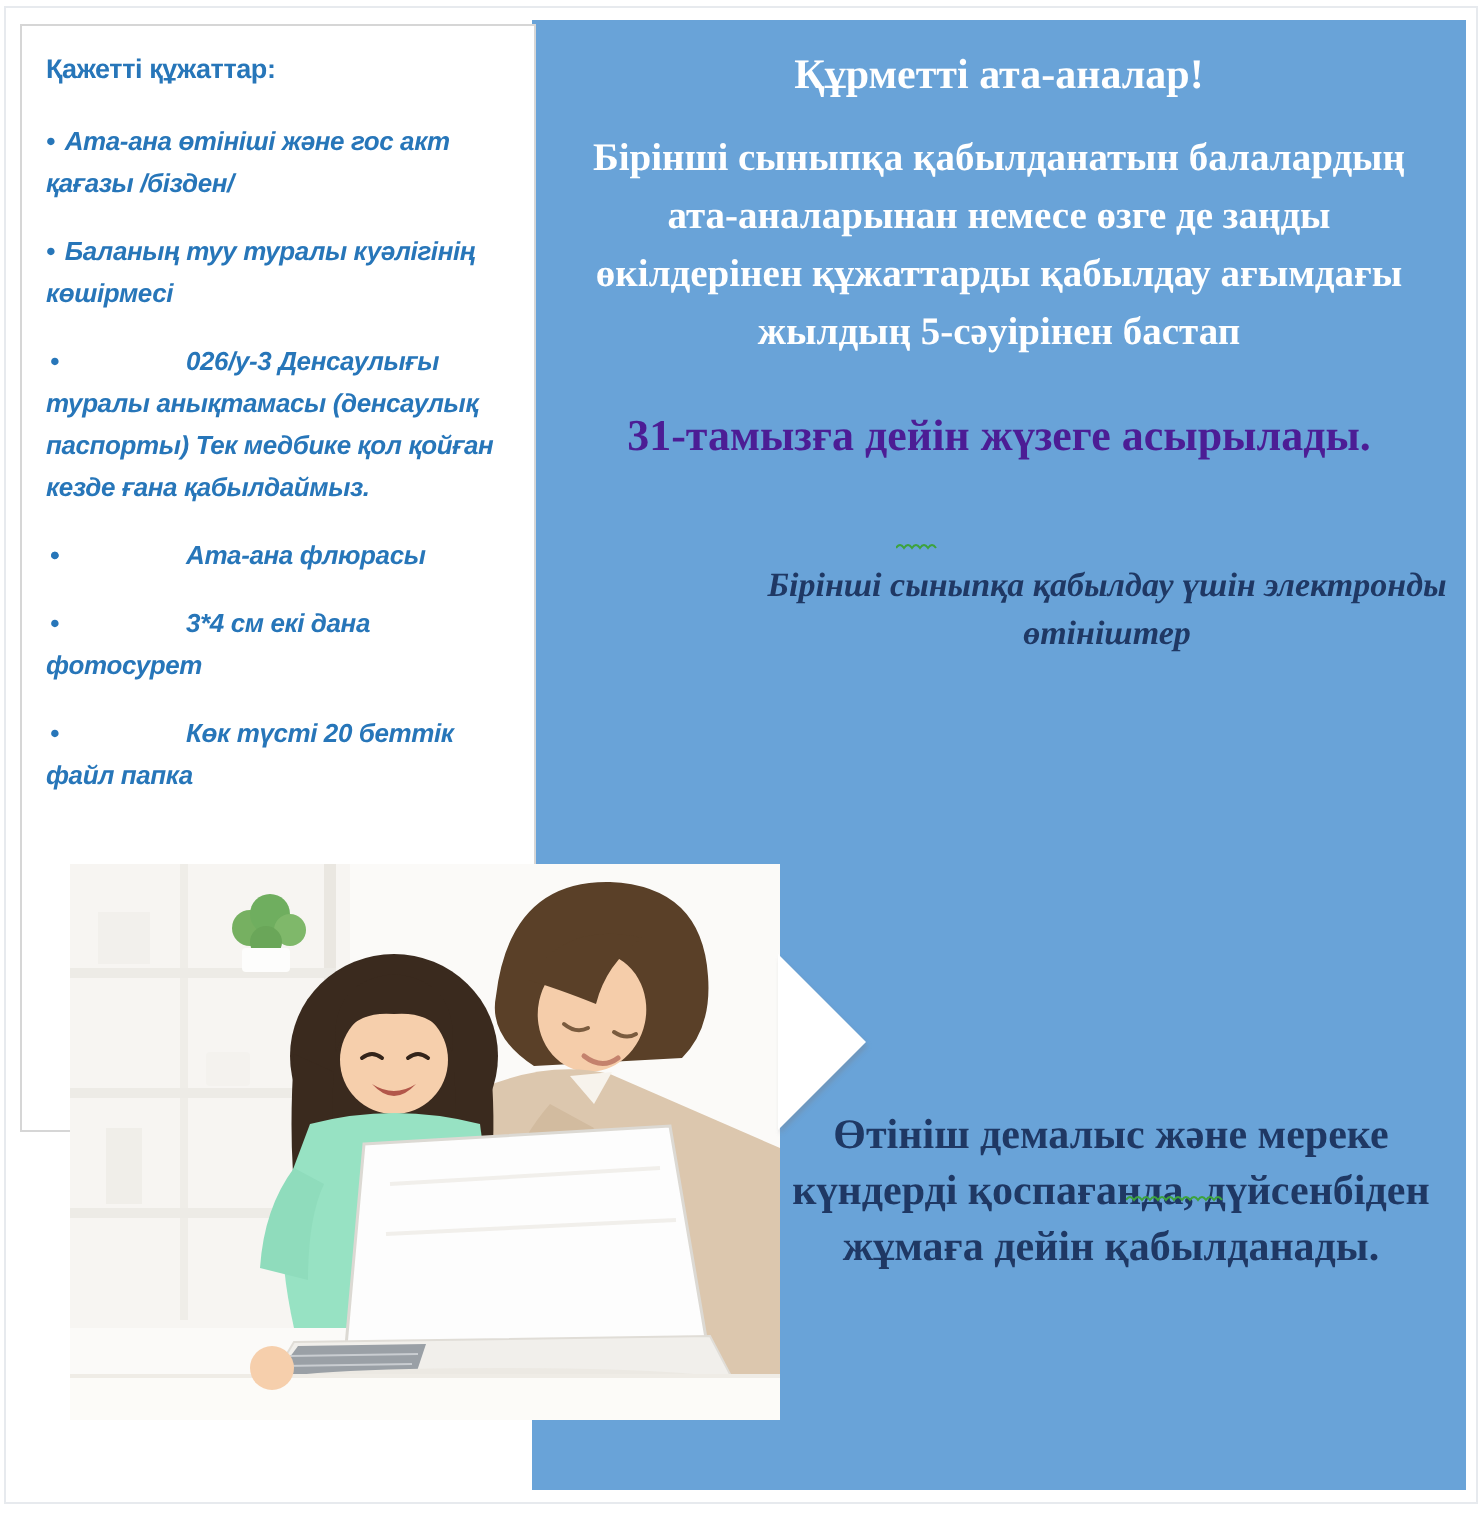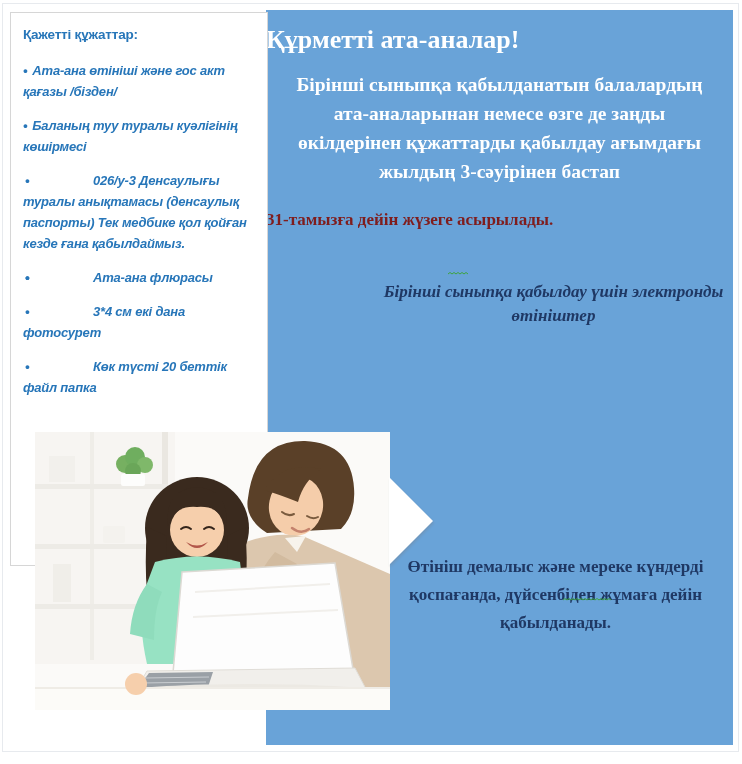--- a/index.html
+++ b/index.html
@@ -25,30 +25,30 @@
   .lp-item{position:relative;margin:0 0 13px 0;font-style:italic;}
   .lp-item .b-inline{margin-right:5px;}
   .lp-item.tabbed{text-indent:70px;}
   .lp-item.tabbed .b{position:absolute;left:2px;top:0;text-indent:0;}
   
   .blue-panel{
     position:absolute;left:266px;top:10px;width:467px;height:735px;
     background:#69a3d8;z-index:1;
     font-family:"Liberation Serif", serif;font-weight:bold;
   }
-  .a-title{margin:0;padding-top:15px;text-align:left;color:#ffffff;font-size:26px;}
+  .a-title{margin:0;padding-top:15px;text-align:center;color:#ffffff;font-size:21px;}
   .a-intro{margin:15px auto 0;width:424px;text-align:center;color:#ffffff;
     font-size:19.5px;line-height:29px;}
-  .a-deadline{margin:24px auto 0;text-align:left;color:#7f1d1d;font-size:17px;}
+  .a-deadline{margin:24px auto 0;text-align:center;color:#4c1d95;font-size:22px;}
   .online{margin:50px 6px 0 114px;text-align:center;color:#1f3864;
     font-size:17px;line-height:24px;}
   .online p{margin:0 0 15px 0;font-style:italic;}
   .schedule{
     position:absolute;left:118px;right:6px;top:543px;
-    text-align:center;color:#1f3864;font-size:17px;line-height:28px;margin:0;
+    text-align:center;color:#1f3864;font-size:21px;line-height:28px;margin:0;
   }
   
   .photo{
     position:absolute;left:35px;top:432px;width:355px;height:278px;
     background:#ffffff;z-index:3;overflow:hidden;
   }
   .photo-arrow{
     position:absolute;left:389px;top:477px;width:0;height:0;z-index:3;
     border-top:44px solid transparent;border-bottom:44px solid transparent;
     border-left:44px solid #ffffff;
@@ -58,21 +58,21 @@
   .squiggle{position:absolute;z-index:2;height:4px;}
   .squiggle svg{display:block;}
 </style>
 </head>
 <body>
 
 <div class="page-frame"></div>
 
 <div class="blue-panel">
   <p class="a-title">Құрметті ата-аналар!</p>
-  <p class="a-intro">Бірінші сыныпқа қабылданатын балалардың ата-аналарынан немесе өзге де заңды өкілдерінен құжаттарды қабылдау ағымдағы жылдың 3-сәуірінен бастап</p>
+  <p class="a-intro">Бірінші сыныпқа қабылданатын балалардың ата-аналарынан немесе өзге де заңды өкілдерінен құжаттарды қабылдау ағымдағы жылдың 5-сәуірінен бастап</p>
   <p class="a-deadline">31-тамызға дейін жүзеге асырылады.</p>
 
   <div class="online">
     <p>Бірінші сыныпқа қабылдау үшін электронды өтініштер</p>
   </div>
 
   <p class="schedule">Өтініш демалыс және мереке күндерді қоспағанда, дүйсенбіден жұмаға дейін қабылданады.</p>
 </div>
 
 <div class="left-panel">

